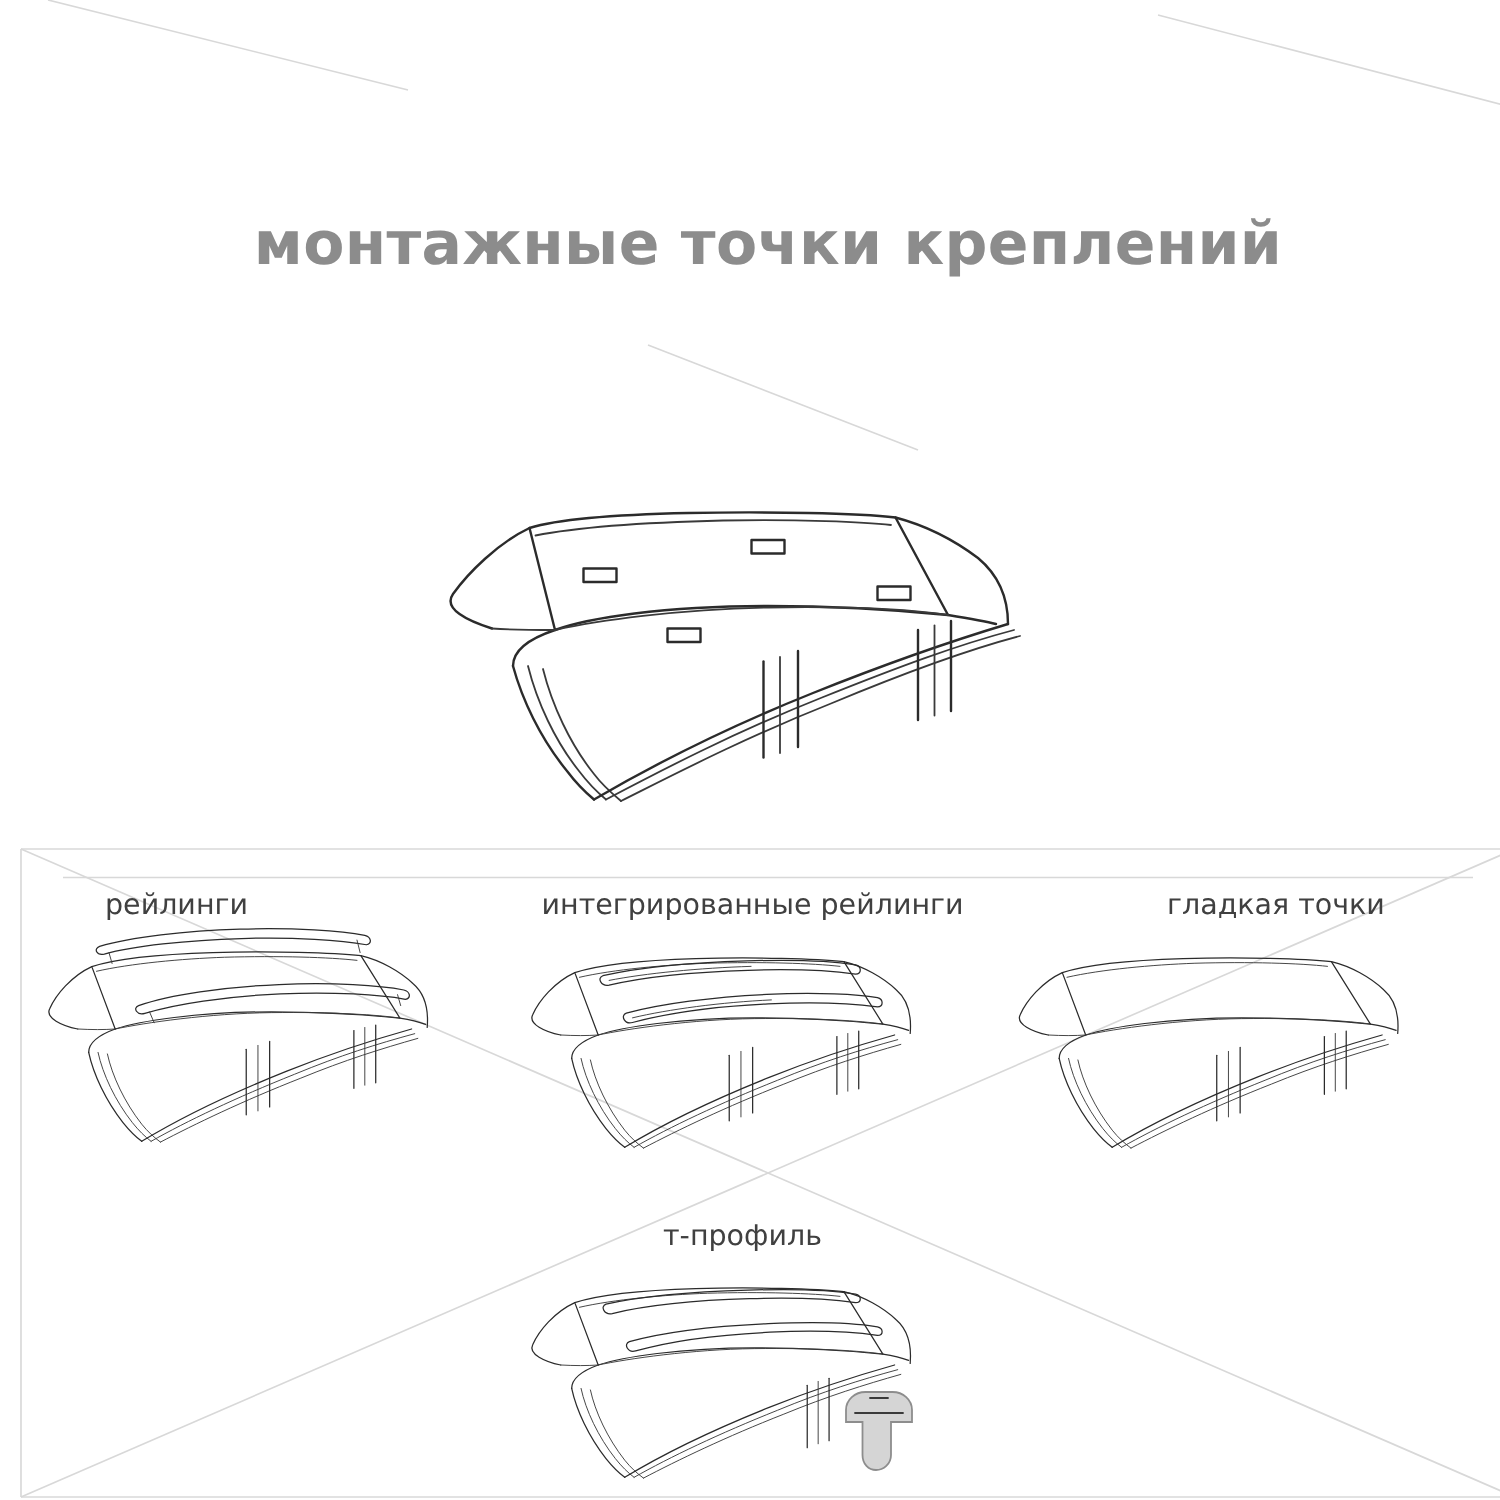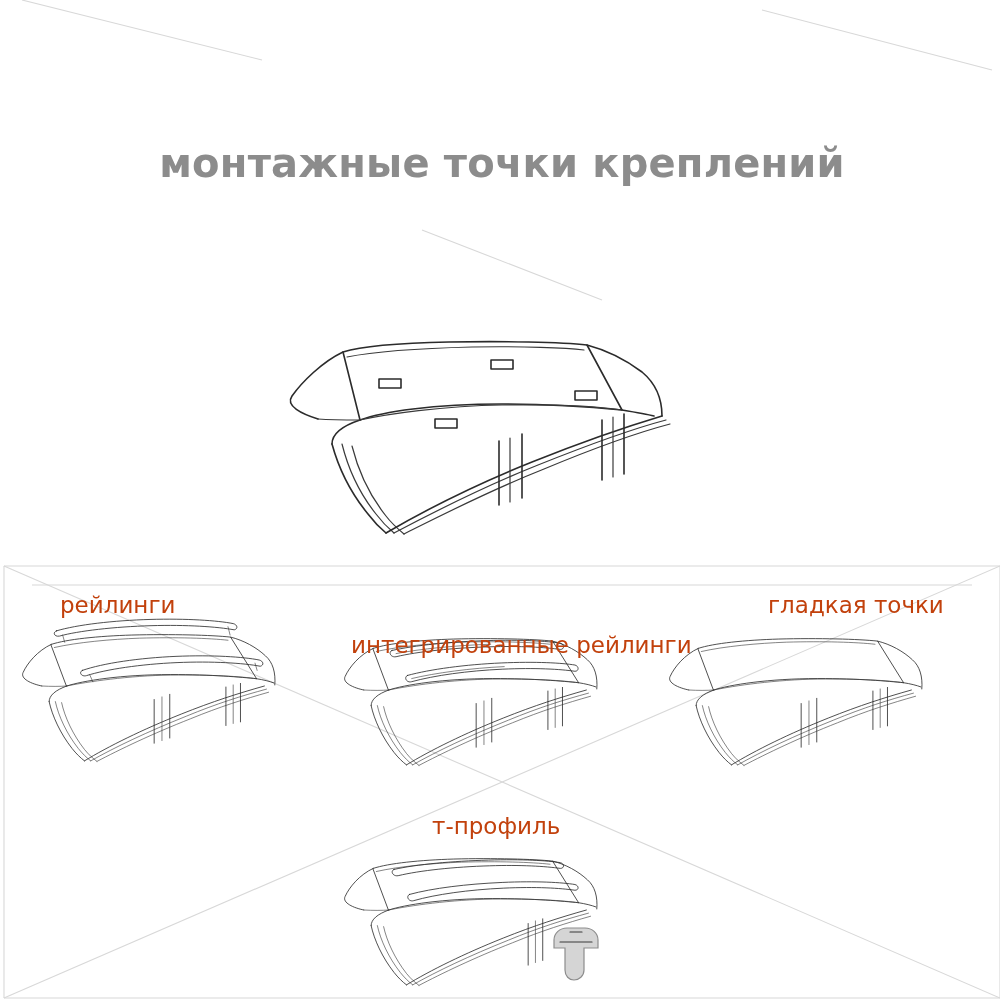--- a/index.html
+++ b/index.html
@@ -9,45 +9,45 @@
   }
   body {
     width: 1000px;
     height: 1000px;
     font-family: "DejaVu Sans", sans-serif;
     position: relative;
     overflow: hidden;
   }
   #stage {
     position: absolute;
-    left: 2px; top: 0;
+    left: 12px; top: 0;
     width: 852px;
     height: 1000px;
     background: #ffffff;
   }
   .title {
     position: absolute;
     left: 0;
     top: 140px;
     width: 1000px;
     text-align: center;
     font-size: 40px;
     font-weight: 600;
     color: #8c8c8c;
     letter-spacing: 0.2px;
     white-space: nowrap;
   }
   .caption {
     position: absolute;
-    font-size: 23px;
-    color: #c2410c;
+    font-size: 19px;
+    color: #404040;
     white-space: nowrap;
   }
   .cap-railing   { left: 58px;  top: 592px; }
-  .cap-integrated{ left: 349px; top: 592px; margin-top: 40px; }
+  .cap-integrated{ left: 349px; top: 592px; }
   .cap-smooth    { left: 766px; top: 592px; }
   .cap-tprofile  { left: 430px; top: 813px; }
 
   svg.layer {
     position: absolute;
     left: 0; top: 0;
     width: 1000px;
     height: 1000px;
   }
   .ln { fill: none; stroke: #2b2b2b; stroke-width: 1.6; stroke-linejoin: round; stroke-linecap: round; }

